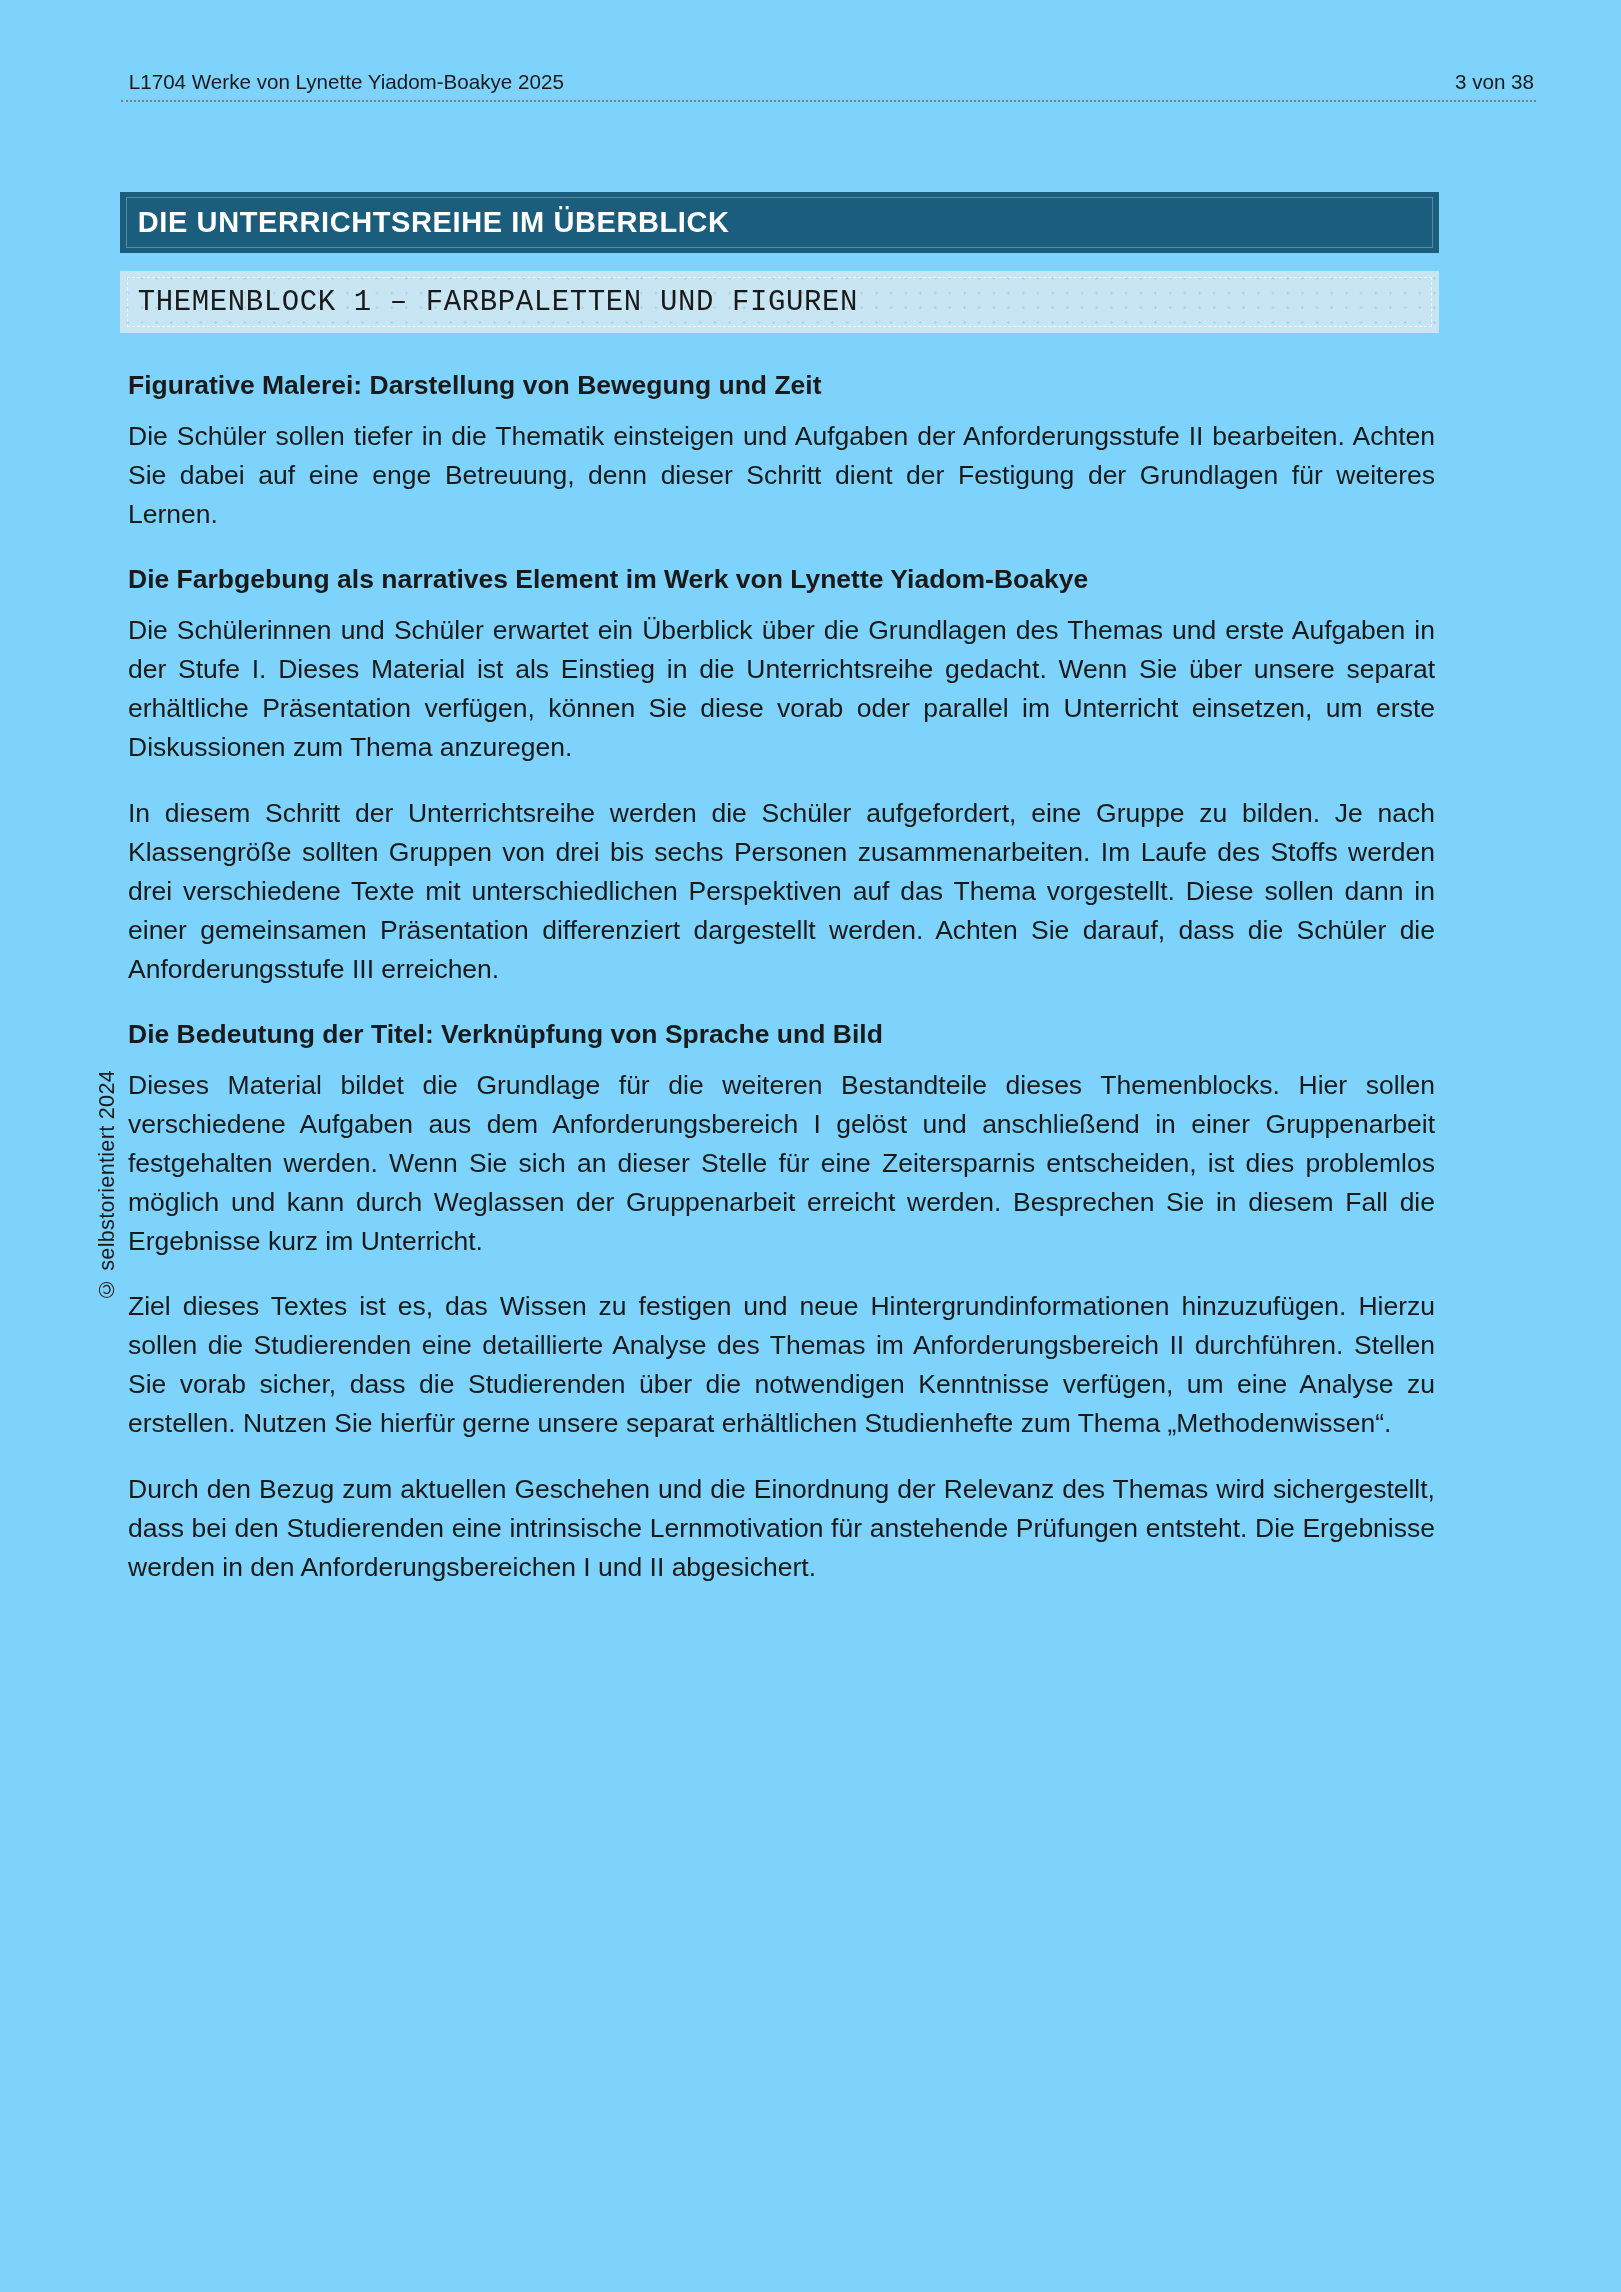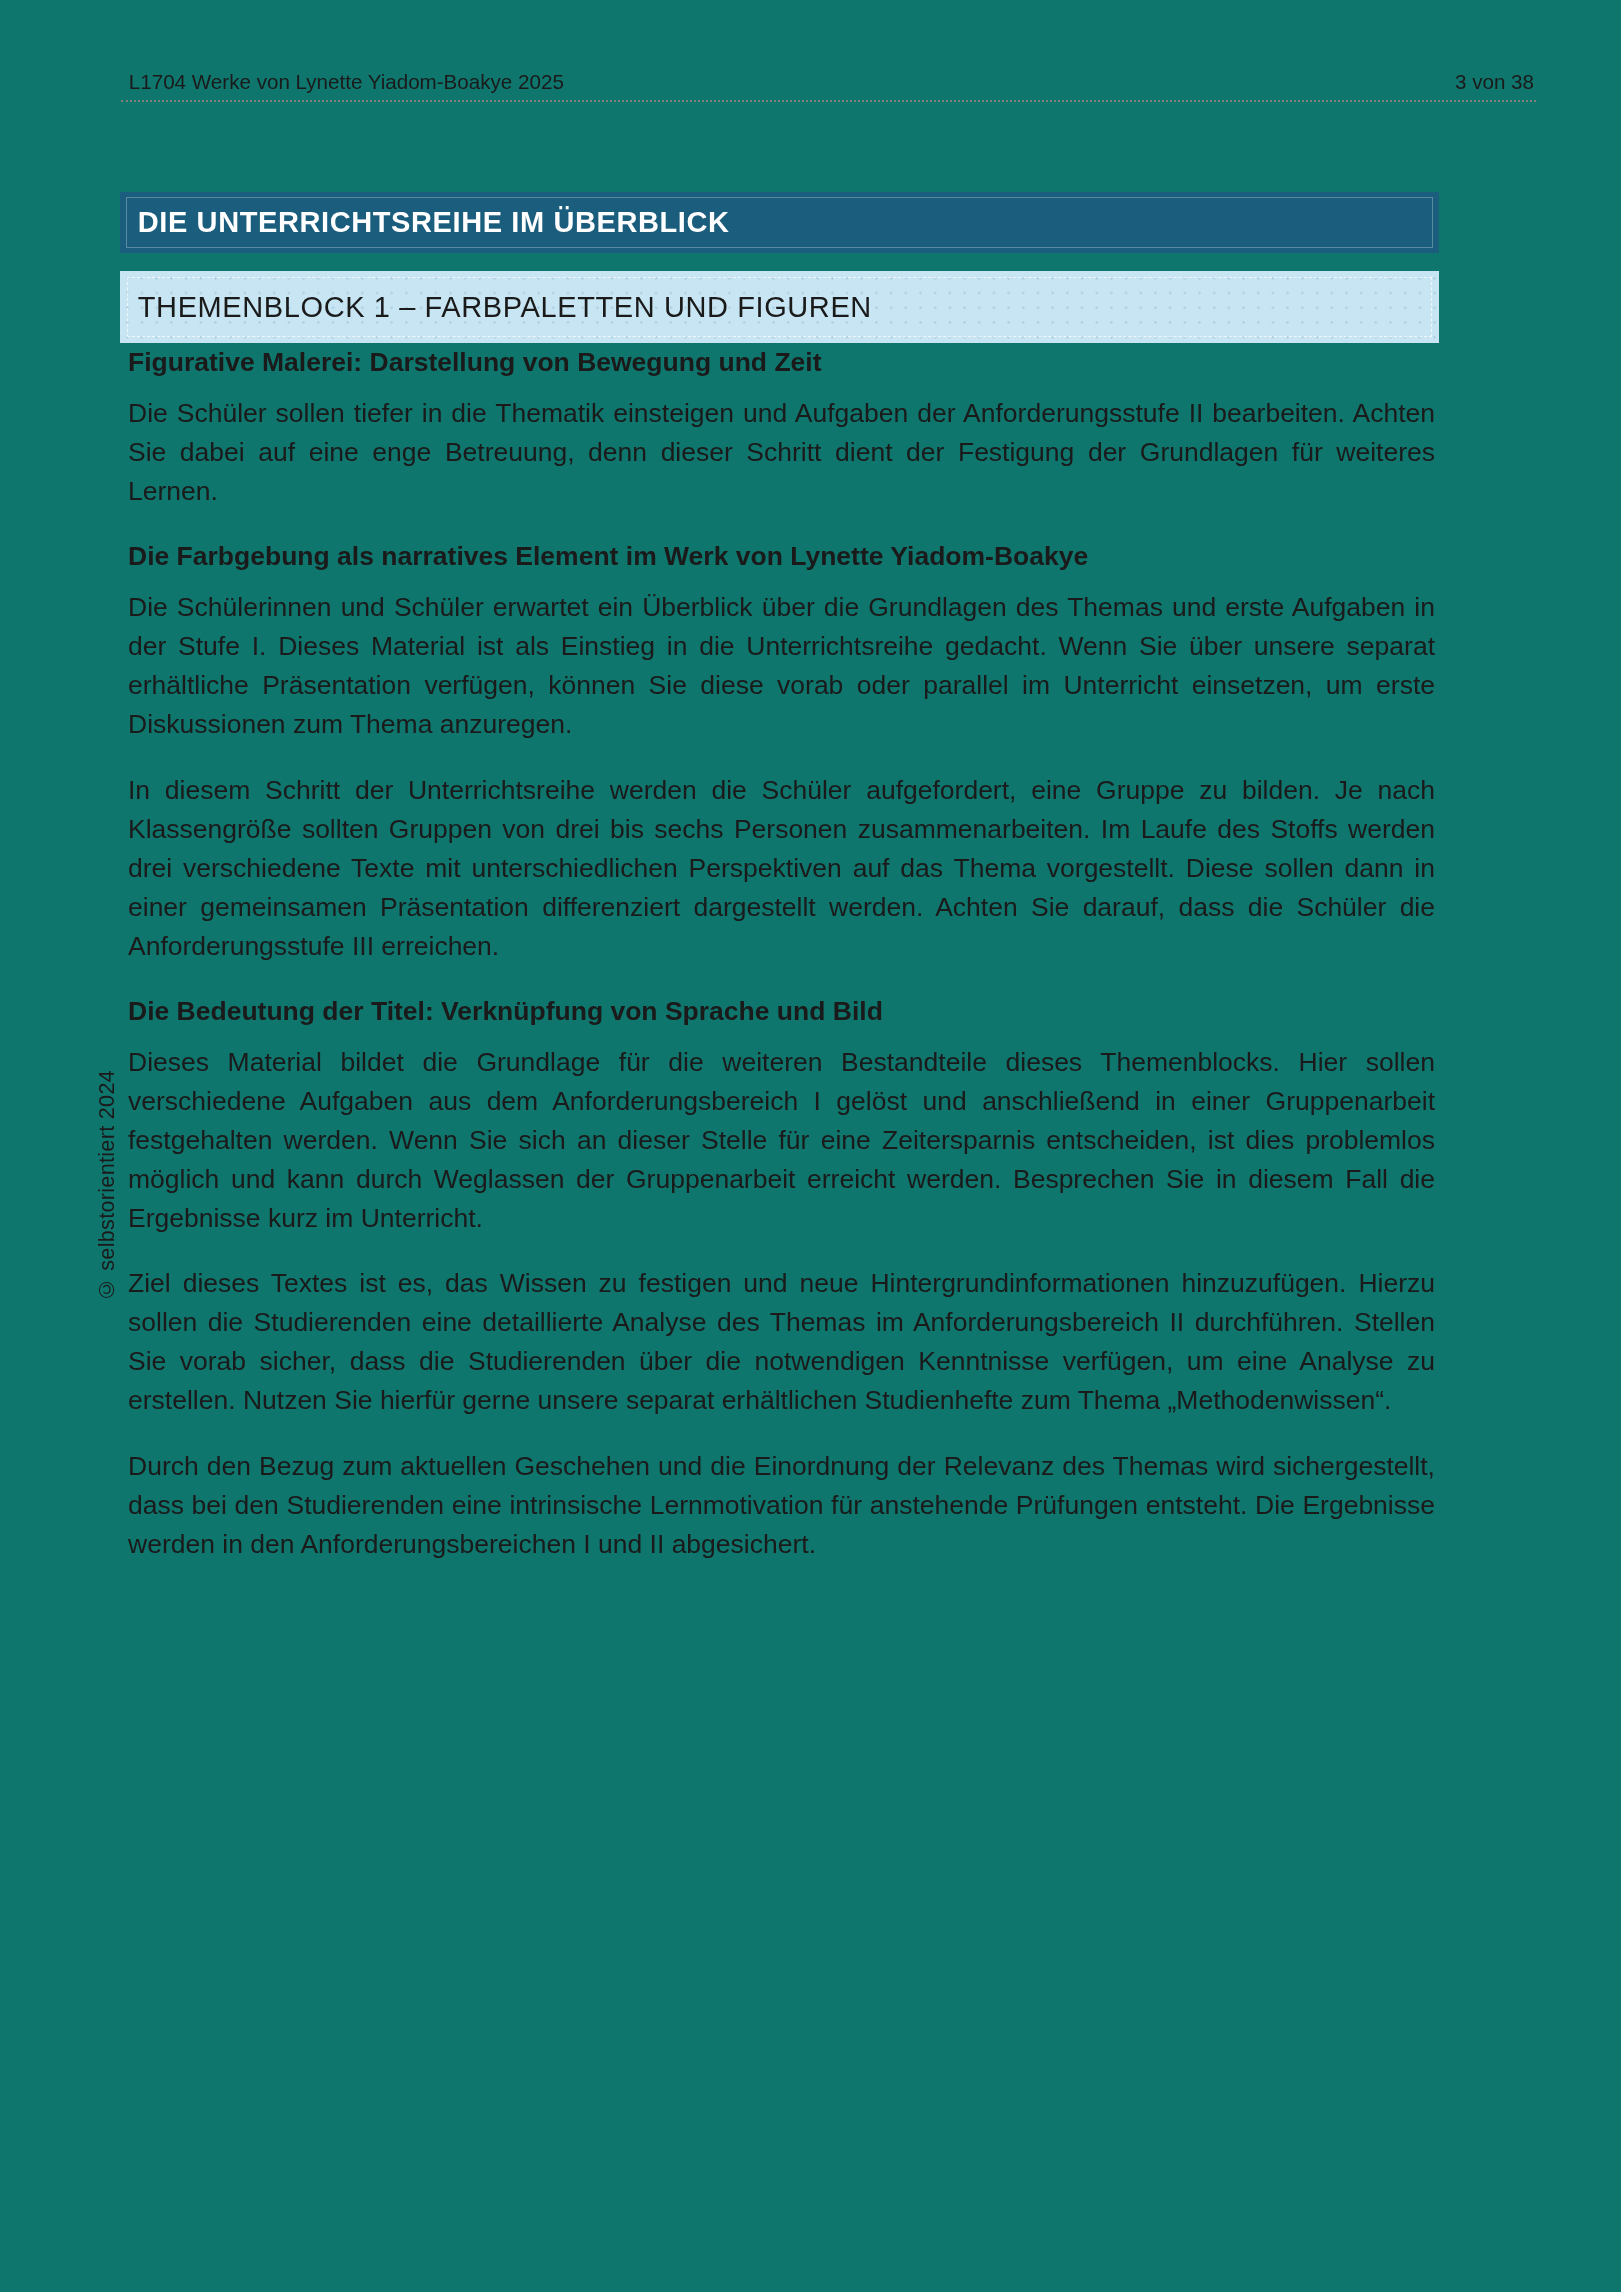--- a/index.html
+++ b/index.html
@@ -1,20 +1,20 @@
 <!DOCTYPE html>
 <html lang="de"><head>
 <meta charset="utf-8">
 <style>
   html, body { margin: 0; padding: 0; background: #e8e8e8; }
   .page {
     position: relative;
     width: 1621px;
     height: 2293px;
-    background: #0f766e;
+    background: #7dd3fc;
     overflow: hidden;
     font-family: "Liberation Sans", sans-serif;
     color: #1a1a1a;
   }
 
   
   .header {
     position: absolute;
     top: 0;
     left: 121px;
@@ -70,26 +70,28 @@
     margin-bottom: 18px;
   }
   .banner-dark::after {
     content: "";
     position: absolute;
     left: 5.9px; right: 5.9px; top: 4.9px; bottom: 4.9px;
     border: 1px solid rgba(255,255,255,0.28);
     pointer-events: none;
   }
   .banner-light {
-    height: 72px;
+    height: 62px;
     background-color: #C7E5F3;
     background-image: radial-gradient(rgba(120,170,200,0.35) 1.2px, rgba(0,0,0,0) 1.4px);
     background-size: 14.7px 14.7px;
     color: #1a1a1a;
     font-weight: 400;
+    margin-bottom: 33px;
+    font-family: Liberation Mono, monospace;
   }
   .banner-light::after {
     content: "";
     position: absolute;
     left: 6.9px; right: 6.9px; top: 5.9px; bottom: 5.9px;
     border: 1px dashed rgba(255,255,255,0.75);
     pointer-events: none;
   }
 
   .section + .section { margin-top: 23.5px; }

